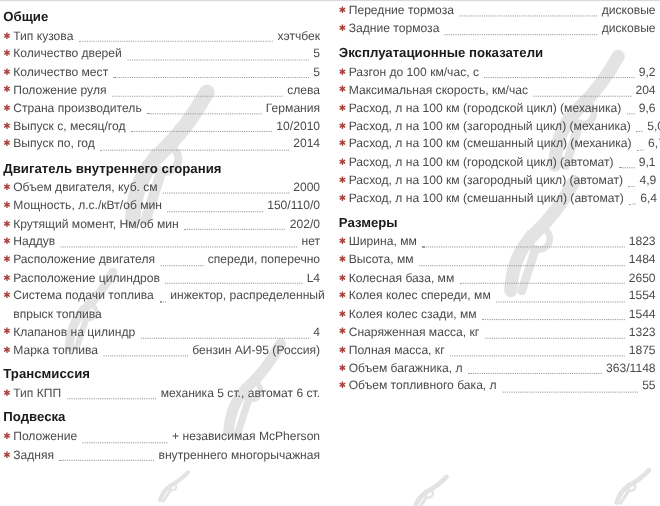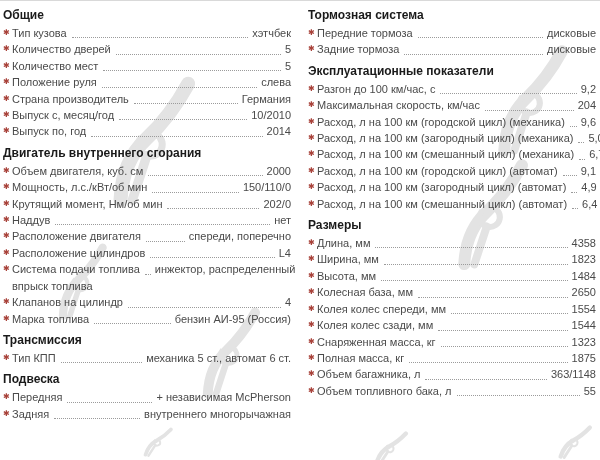--- a/index.html
+++ b/index.html
@@ -224,33 +224,32 @@
         <div class="section-title">Трансмиссия</div>
         <div class="row">
           <span class="bullet"></span>
           <span class="lbl">Тип КПП</span>
           <span class="leader"></span>
           <span class="val">механика 5 ст., автомат 6 ст.</span>
         </div>
         <div class="section-title">Подвеска</div>
         <div class="row">
           <span class="bullet"></span>
-          <span class="lbl">Передняя</span>
+          <span class="lbl">Положение</span>
           <span class="leader"></span>
           <span class="val">+ независимая McPherson</span>
         </div>
         <div class="row">
           <span class="bullet"></span>
           <span class="lbl">Задняя</span>
           <span class="leader"></span>
           <span class="val">внутреннего многорычажная</span>
         </div>
       </div>
     <div class="col col-right">
-        <div class="section-title">Тормозная система</div>
         <div class="row">
           <span class="bullet"></span>
           <span class="lbl">Передние тормоза</span>
           <span class="leader"></span>
           <span class="val">дисковые</span>
         </div>
         <div class="row">
           <span class="bullet"></span>
           <span class="lbl">Задние тормоза</span>
           <span class="leader"></span>
@@ -299,26 +298,20 @@
           <span class="leader"></span>
           <span class="val">4,9</span>
         </div>
         <div class="row">
           <span class="bullet"></span>
           <span class="lbl">Расход, л на 100 км (смешанный цикл) (автомат)</span>
           <span class="leader"></span>
           <span class="val">6,4</span>
         </div>
         <div class="section-title">Размеры</div>
-        <div class="row">
-          <span class="bullet"></span>
-          <span class="lbl">Длина, мм</span>
-          <span class="leader"></span>
-          <span class="val">4358</span>
-        </div>
         <div class="row">
           <span class="bullet"></span>
           <span class="lbl">Ширина, мм</span>
           <span class="leader"></span>
           <span class="val">1823</span>
         </div>
         <div class="row">
           <span class="bullet"></span>
           <span class="lbl">Высота, мм</span>
           <span class="leader"></span>

